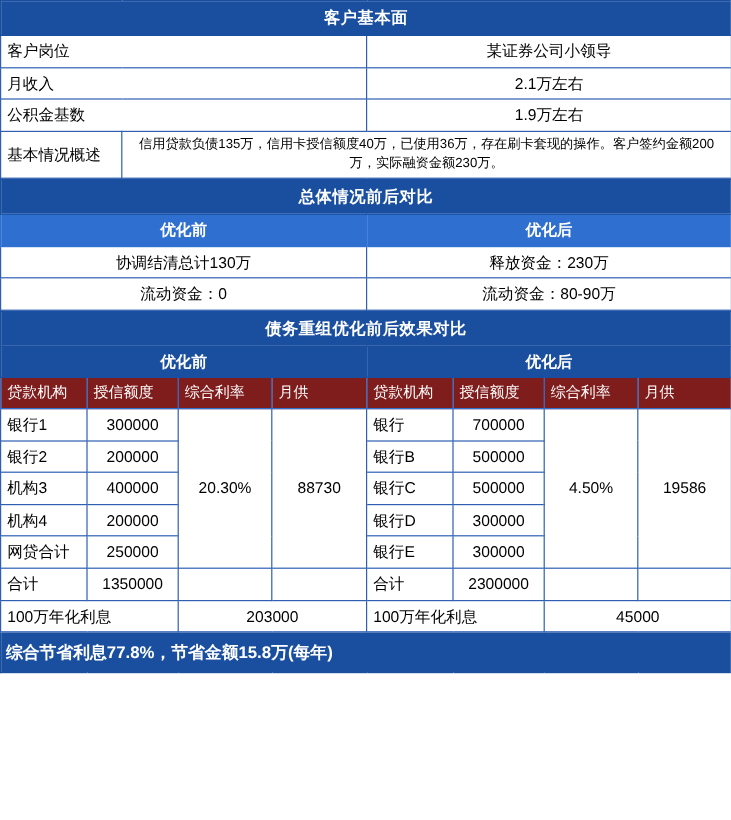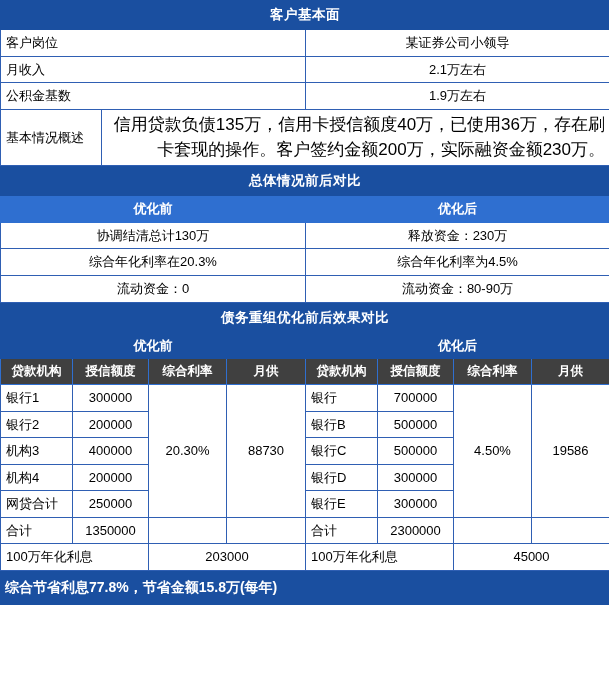--- a/index.html
+++ b/index.html
@@ -53,35 +53,35 @@
   }
   .subband2 {
     background: #1a4fa0;
     color: #ffffff;
     font-weight: bold;
     text-align: center;
     font-size: 13px;
     border: 1px solid #1a4fa0;
   }
   .hdr {
-    background: #404040;
-    color: #ffffff;
-    font-weight: bold;
+    background: #7f1d1d;
+    color: #ffffff;
+    font-weight: normal;
     font-size: 12.5px;
-    text-align: center;
+    text-align: left;
     border: 1px solid #2f6fd0;
   }
   .left {
     text-align: left;
   }
   .desc {
-    text-align: right;
+    text-align: center;
     line-height: 1.45;
     padding: 3px 4px;
-    font-size: 17px;
+    font-size: 11px;
   }
   .label-cell {
     text-align: left;
   }
   .footer-band {
     background: #1a4fa0;
     color: #ffffff;
     font-weight: bold;
     text-align: left;
     font-size: 14px;
@@ -133,24 +133,20 @@
       <tr>
         <td class="band" colspan="2">总体情况前后对比</td>
       </tr>
       <tr>
         <td class="subband">优化前</td>
         <td class="subband">优化后</td>
       </tr>
       <tr>
         <td>协调结清总计130万</td>
         <td>释放资金：230万</td>
-      </tr>
-      <tr>
-        <td>综合年化利率在20.3%</td>
-        <td>综合年化利率为4.5%</td>
       </tr>
       <tr>
         <td>流动资金：0</td>
         <td>流动资金：80-90万</td>
       </tr>
     </tbody>
   </table>
 
   <table>
     <colgroup>

